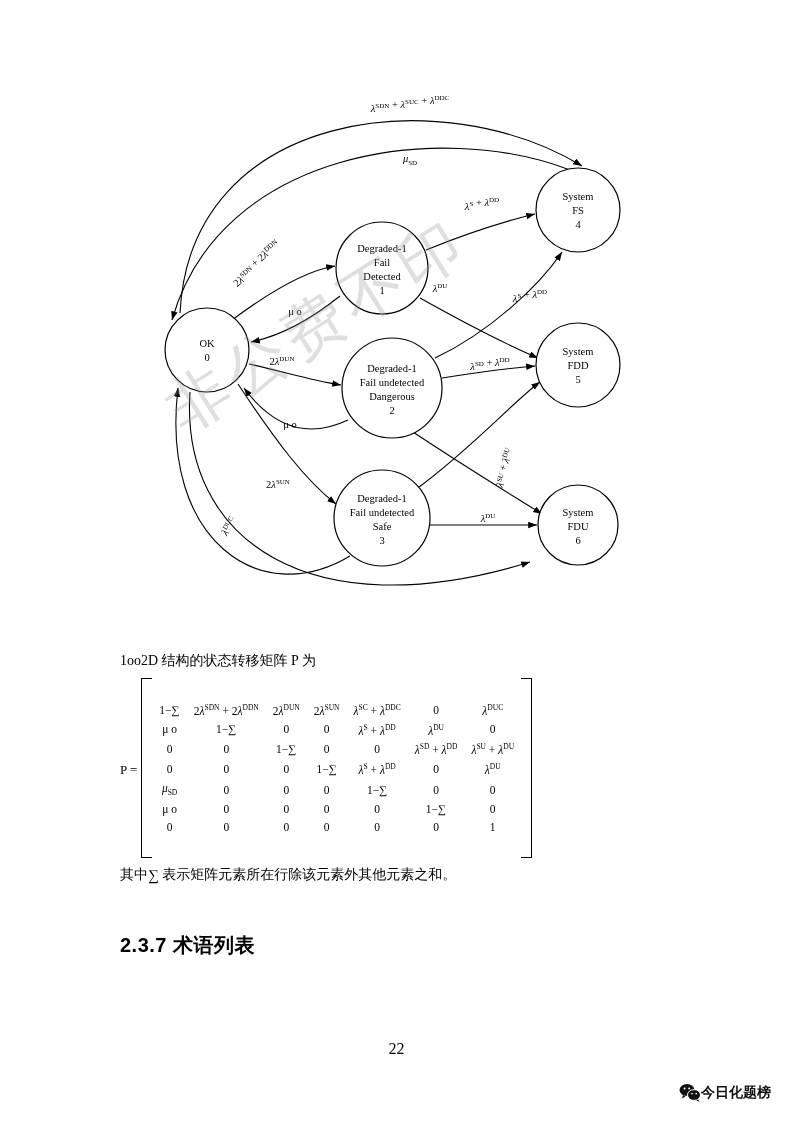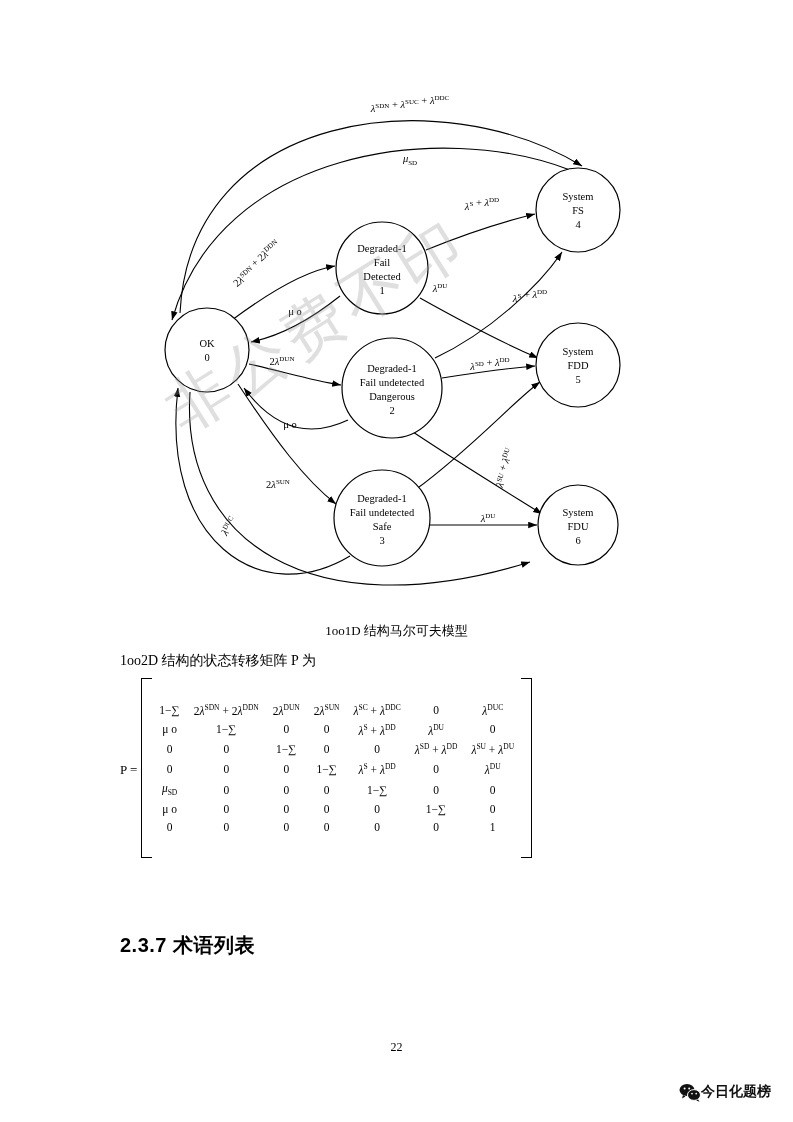--- a/index.html
+++ b/index.html
@@ -70,21 +70,21 @@
     font-size: 20px;
     letter-spacing: 0.5px;
   }
   .page-num {
     position: absolute;
     top: 1040px;
     left: 0;
     width: 793px;
     text-align: center;
     font-family: "Liberation Serif", serif;
-    font-size: 12px;
+    font-size: 16px;
   }
   
   .matrix-wrap {
     position: absolute;
     left: 120px;
     top: 678px;
     width: 560px;
     height: 180px;
     display: flex;
     align-items: center;
@@ -130,21 +130,21 @@
     letter-spacing: 6px;
     white-space: nowrap;
     pointer-events: none;
   }
   
   .footer-badge {
     position: absolute;
     right: 22px;
     bottom: 20px;
     display: flex;
-    align-items: flex-start;
+    align-items: center;
   }
   .wechat-icon {
     width: 22px;
     height: 19px;
     position: relative;
   }
   .footer-text {
     font-family: "Liberation Sans", sans-serif;
     font-size: 14px;
     font-weight: bold;
@@ -262,21 +262,20 @@
       <text class="edge-label" x="180" y="358">μ o</text>
       <text class="edge-label" x="168" y="418"><tspan>2</tspan><tspan font-style="italic">λ</tspan><tspan font-size="7" dy="-4">SUN</tspan><tspan font-size="10.5" dy="4"></tspan></text>
       <text class="edge-label" x="122" y="458" transform="rotate(-58 122 458)"><tspan font-style="italic">λ</tspan><tspan font-size="7" dy="-4">DUC</tspan><tspan font-size="10.5" dy="4"></tspan></text>
       <text class="edge-label" x="378" y="452"><tspan font-style="italic">λ</tspan><tspan font-size="7" dy="-4">DU</tspan><tspan font-size="10.5" dy="4"></tspan></text>
       <text class="edge-label" x="400" y="400" transform="rotate(-68 400 400)"><tspan font-style="italic">λ</tspan><tspan font-size="7" dy="-4">SU</tspan><tspan font-size="10.5" dy="4"></tspan><tspan> + </tspan><tspan font-style="italic">λ</tspan><tspan font-size="7" dy="-4">DU</tspan><tspan font-size="10.5" dy="4"></tspan></text>
     </svg>
   </div>
 
   <div class="watermark">非公费不印</div>
 
-  <div class="fig-caption">1oo1D 结构马尔可夫模型</div>
 
   <div class="body-line" id="line-1">1oo2D 结构的状态转移矩阵 P 为</div>
 
   <div class="matrix-wrap">
     <div class="matrix-eq">P =</div>
     <div class="bracket-l"></div>
     <table class="matrix">
       <tbody>
           <tr>
         <td>1−∑</td>
@@ -339,20 +338,23 @@
         <td>0</td>
         <td>0</td>
         <td>0</td>
         <td>1</td>
       </tr>
     </tbody>
       </table>
     <div class="bracket-r"></div>
   </div>
 
+  <div class="body-line" id="line-2">
+    <span>其中</span><span class="sigma">∑</span>&nbsp;<span>表示矩阵元素所在行除该元素外其他元素之和。</span>
+  </div>
 
   <div class="sec-head">2.3.7  术语列表</div>
 
   <div class="page-num">22</div>
 
   <div class="footer-badge">
     <span class="wechat-icon">
       <svg width="22" height="19" viewBox="0 0 22 19" xmlns="http://www.w3.org/2000/svg">
         <ellipse cx="8" cy="7" rx="7.5" ry="6" fill="#111"></ellipse>
         <path d="M4,12 L3,15.5 L6.5,13.6 z" fill="#111"></path>

